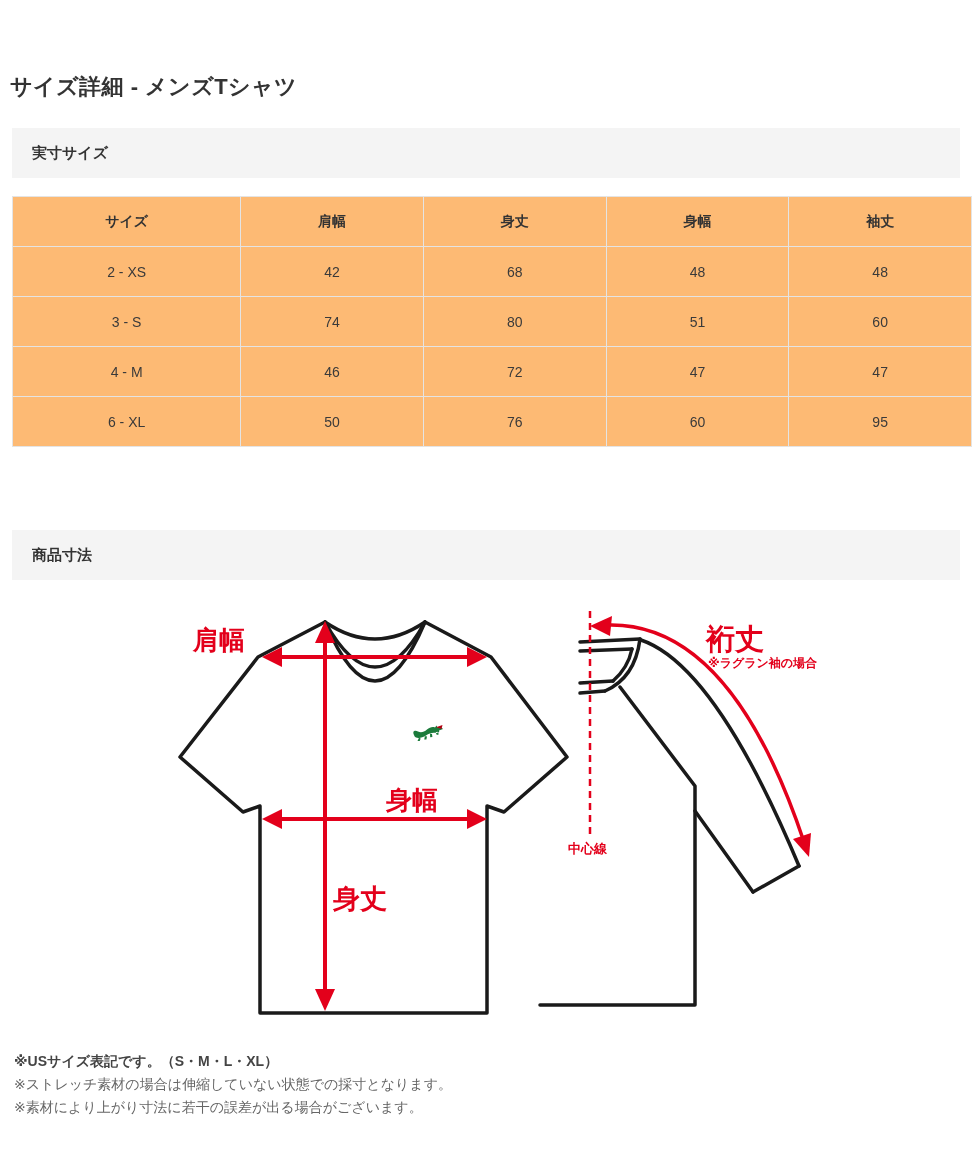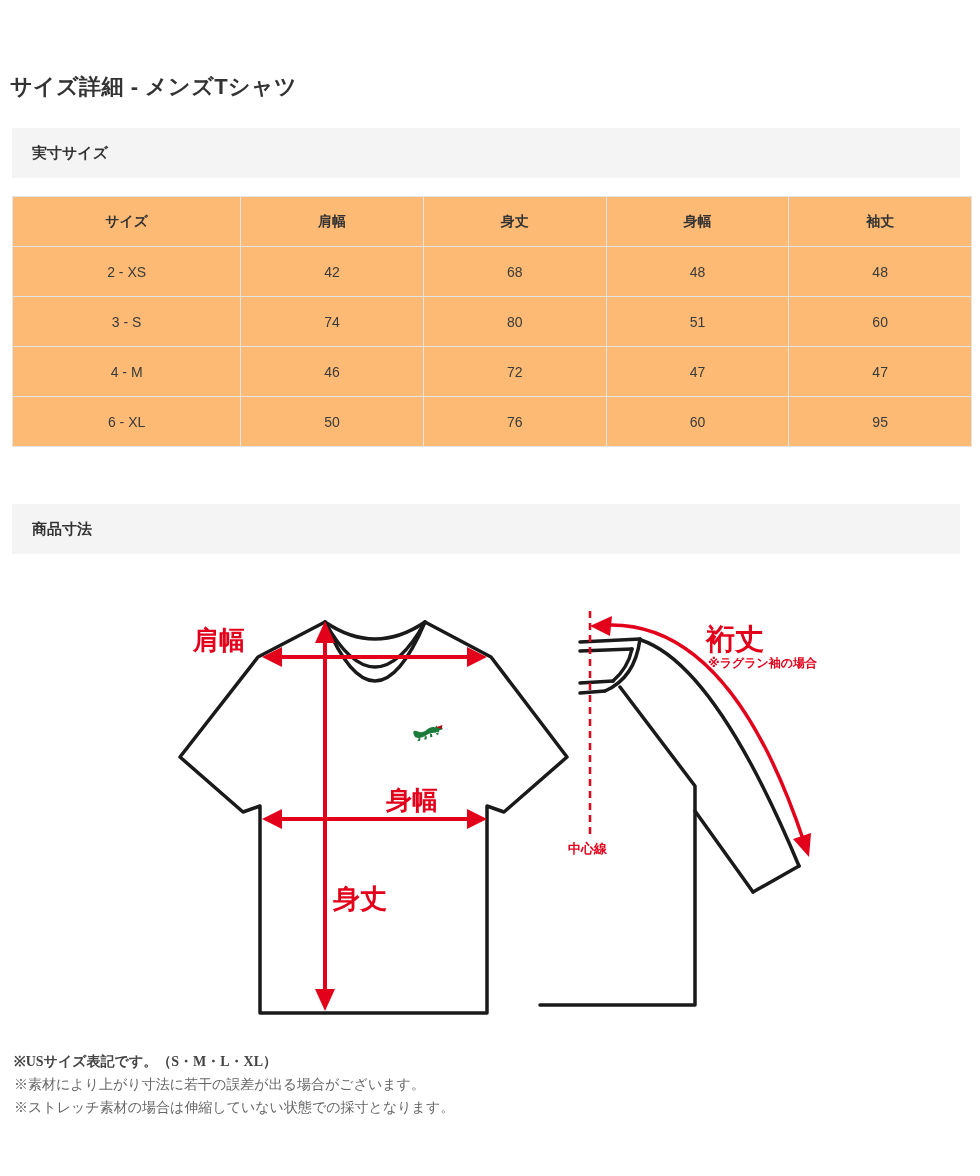--- a/index.html
+++ b/index.html
@@ -19,38 +19,38 @@
   .page-title{
     position:absolute;left:10px;top:72px;margin:0;
     font-size:22px;font-weight:bold;color:#333;letter-spacing:.5px;
   }
   .section-bar{
     position:absolute;left:12px;width:948px;height:50px;background:var(--bar-bg);
     display:flex;align-items:center;box-sizing:border-box;padding-left:20px;
     font-size:15px;font-weight:bold;color:#333;
   }
   #bar-actual{top:128px;}
-  #bar-dimensions{top:504px;}
+  #bar-dimensions{top:530px;}
   .table-wrap{position:absolute;left:12px;top:196px;width:960px;}
   table.size-table{width:100%;border-collapse:collapse;table-layout:fixed;}
   .size-table th,.size-table td{
     height:49px;border:1px solid var(--border);text-align:center;vertical-align:middle;
     font-size:14px;color:var(--text);padding:0;background:#fdba74;
   }
   .size-table th{font-weight:bold;color:#333;}
   col.c-size{width:23.8%;}
   col.c-val{width:19.05%;}
   svg.diagram{position:absolute;left:0;top:595px;width:980px;height:455px;}
   .shirt-stroke{fill:none;stroke:var(--ink);stroke-width:3.5;stroke-linecap:round;stroke-linejoin:round;}
   .red-line{stroke:var(--red);stroke-width:4;fill:none;}
   .red-curve{stroke:var(--red);stroke-width:3.5;fill:none;stroke-linecap:round;}
   .red-dash{stroke:var(--red);stroke-width:2.5;fill:none;stroke-dasharray:7 5;}
   .red-fill{fill:var(--red);stroke:none;}
   .dlabel{fill:var(--red);font-weight:bold;font-family:"Liberation Sans","DejaVu Sans",sans-serif;}
-  .notes{position:absolute;left:14px;top:1050px;font-size:14px;line-height:23px;color:var(--note);font-family:Liberation Serif, serif;}
+  .notes{position:absolute;left:14px;top:1050px;font-size:14px;line-height:23px;color:var(--note);}
   .notes .note-first{font-weight:bold;color:#444;}
 </style>
 </head>
 <body>
 
 <div class="page">
 
   <h1 class="page-title">サイズ詳細 - メンズTシャツ</h1>
 
   <div class="section-bar" id="bar-actual">
@@ -169,17 +169,17 @@
         <polygon class="red-fill" points="809,857 811,833 793,839"></polygon>
       </g>
       <text class="dlabel" x="706" y="649" font-size="29">裄丈</text>
       <text class="dlabel" x="708" y="667" font-size="12">※ラグラン袖の場合</text>
       <text class="dlabel" x="568" y="853" font-size="13" font-weight="normal">中心線</text>
     </g>
   </svg>
 
   <div class="notes">
     <div class="note-first">※USサイズ表記です。（S・M・L・XL）</div>
+    <div>※ストレッチ素材の場合は伸縮していない状態での採寸となります。</div>
     <div>※素材により上がり寸法に若干の誤差が出る場合がございます。</div>
-    <div>※ストレッチ素材の場合は伸縮していない状態での採寸となります。</div>
   </div>
 
 </div>
 
 </body></html>

